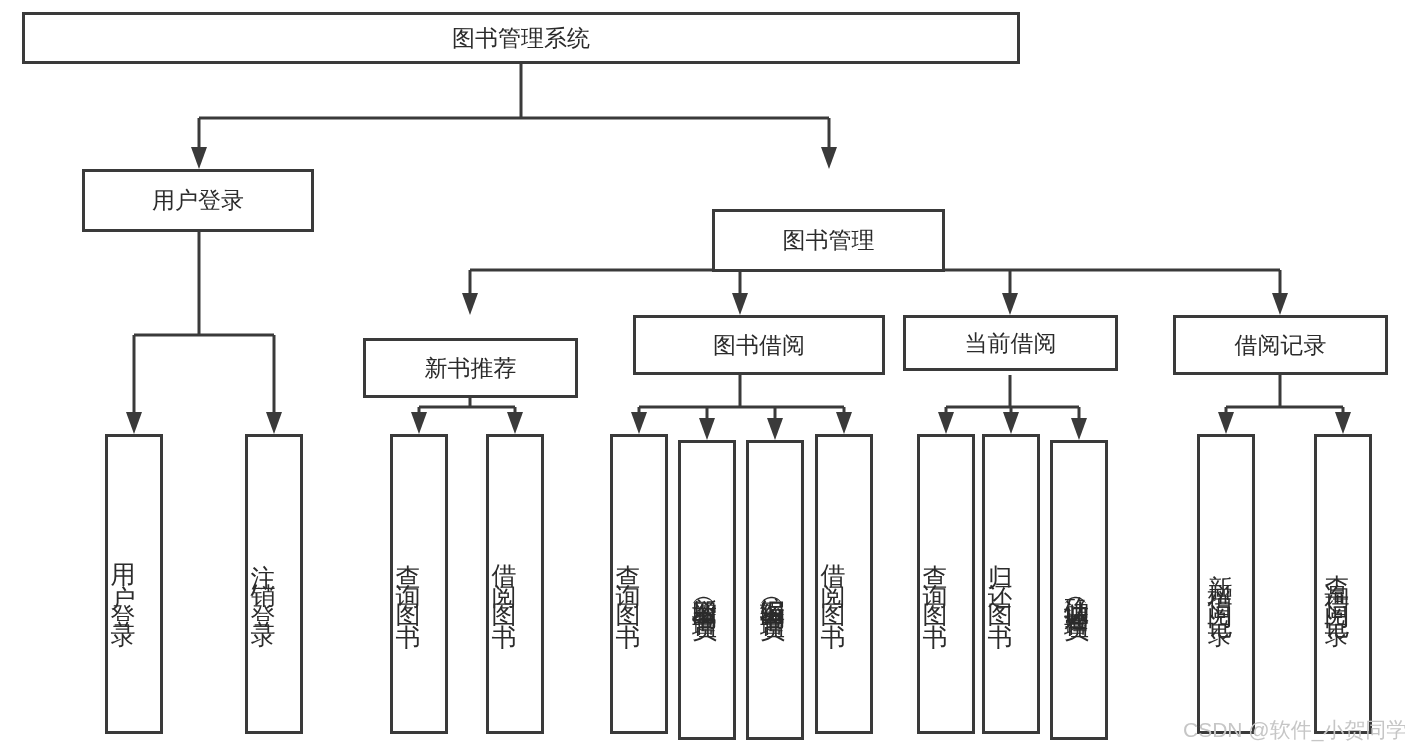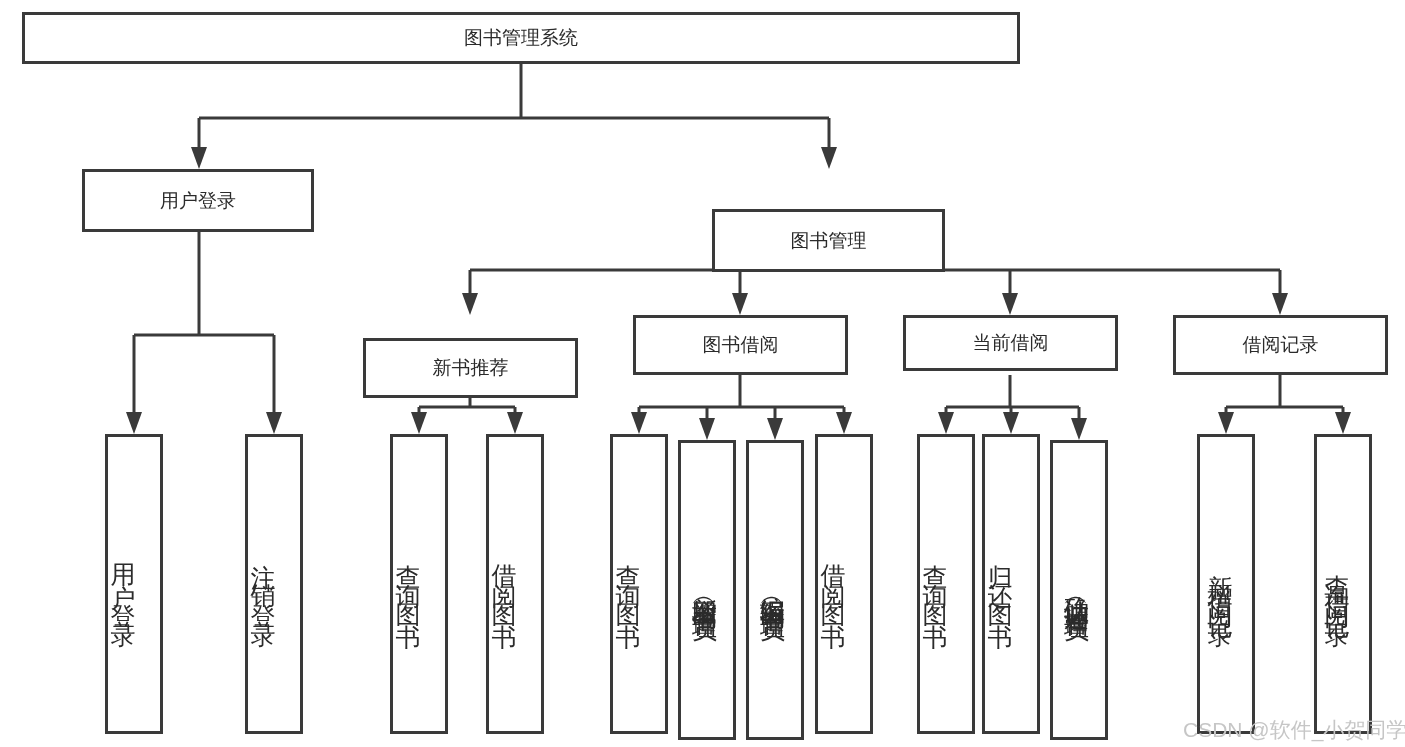--- a/index.html
+++ b/index.html
@@ -24,21 +24,21 @@
     box-sizing: border-box;
     border: 3px solid #3a3a3a;
     background: #ffffff;
     color: #2b2b2b;
     display: flex;
     align-items: center;
     justify-content: center;
     z-index: 2;
     white-space: nowrap;
   }
-  .h { font-size: 19px; }
+  .h { font-size: 23px; }
   .v {
     writing-mode: vertical-rl;
     text-orientation: mixed;
     font-size: 25px;
   }
   .v4 { letter-spacing: 20px; padding-block-start: 20px; }
   .v6 { letter-spacing: 10px; padding-block-start: 10px; }
   .v9 { letter-spacing: 3px; padding-block-start: 3px; }
   .watermark {
     position: absolute;
@@ -102,21 +102,21 @@
       <path d="M1343 407 V420"></path>
       <polygon points="1335,412 1351,412 1343,434"></polygon>
     </svg>
 
   <div class="box h" style="left:22px; top:12px; width:998px; height:52px;">图书管理系统</div>
 
   <div class="box h" style="left:82px; top:169px; width:232px; height:63px;">用户登录</div>
   <div class="box h" style="left:712px; top:169px; width:233px; height:63px;margin-top:40px;">图书管理</div>
 
   <div class="box h" style="left:363px; top:318px; width:215px; height:60px;margin-top:20px;">新书推荐</div>
-  <div class="box h" style="left:633px; top:315px; width:215px; height:60px;">图书借阅</div>
+  <div class="box h" style="left:633px; top:315px; width:252px; height:60px;">图书借阅</div>
   <div class="box h" style="left:903px; top:315px; width:215px; height:56px;">当前借阅</div>
   <div class="box h" style="left:1173px; top:315px; width:215px; height:60px;">借阅记录</div>
 
   <div class="box v v4" style="left:105px; top:434px; width:58px; height:300px;">用户登录</div>
   <div class="box v v4" style="left:245px; top:434px; width:58px; height:300px;">注销登录</div>
 
   <div class="box v v4" style="left:390px; top:434px; width:58px; height:300px;">查询图书</div>
   <div class="box v v4" style="left:486px; top:434px; width:58px; height:300px;">借阅图书</div>
 
   <div class="box v v4" style="left:610px; top:434px; width:58px; height:300px;">查询图书</div>

